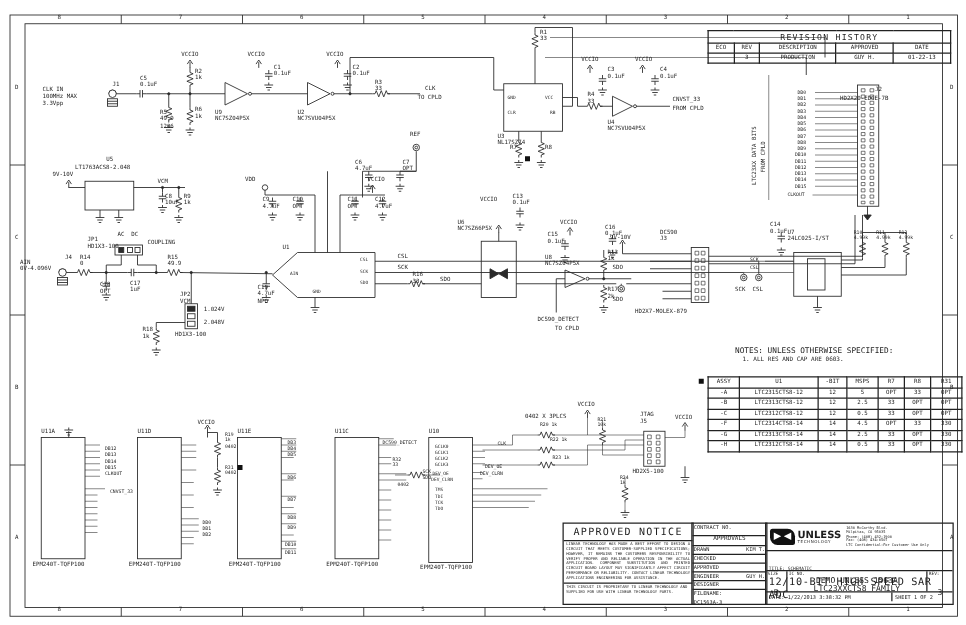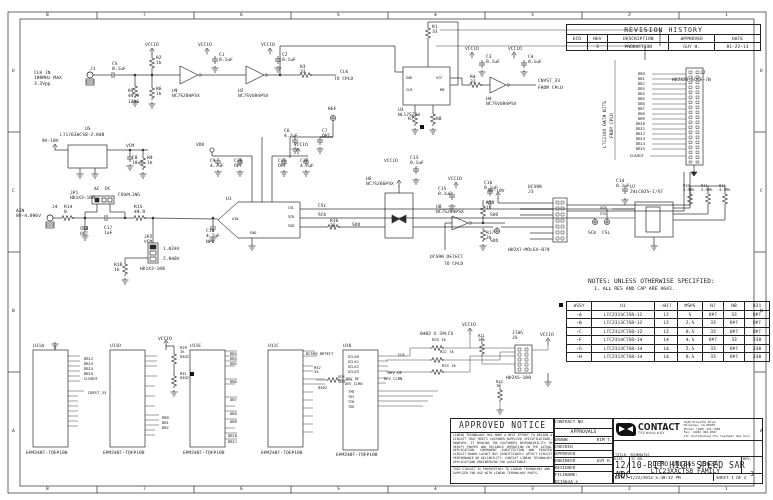--- a/index.html
+++ b/index.html
@@ -722,21 +722,21 @@
     <div class="row" style="height:12px;border-bottom:none;flex-direction:column;align-items:flex-start;">
       <span>FILENAME:</span>
       <span>DC1563A-3</span>
     </div>
   </div>
 
   <div class="tblk">
     <div class="logo-strip">
       <div class="logo-mark"></div>
       <div>
-        <div class="logo-txt">CONTACT</div>
+        <div class="logo-txt">UNLESS</div>
         <div class="logo-sub">TECHNOLOGY</div>
       </div>
       <div class="addr">1630 McCarthy Blvd.
 Milpitas, CA 95035
 Phone: (408) 432-1900
 Fax: (408) 434-0507
 LTC Confidential-For Customer Use Only</div>
     </div>
     <div class="title-strip">
       <span class="tl">TITLE: SCHEMATIC</span>

